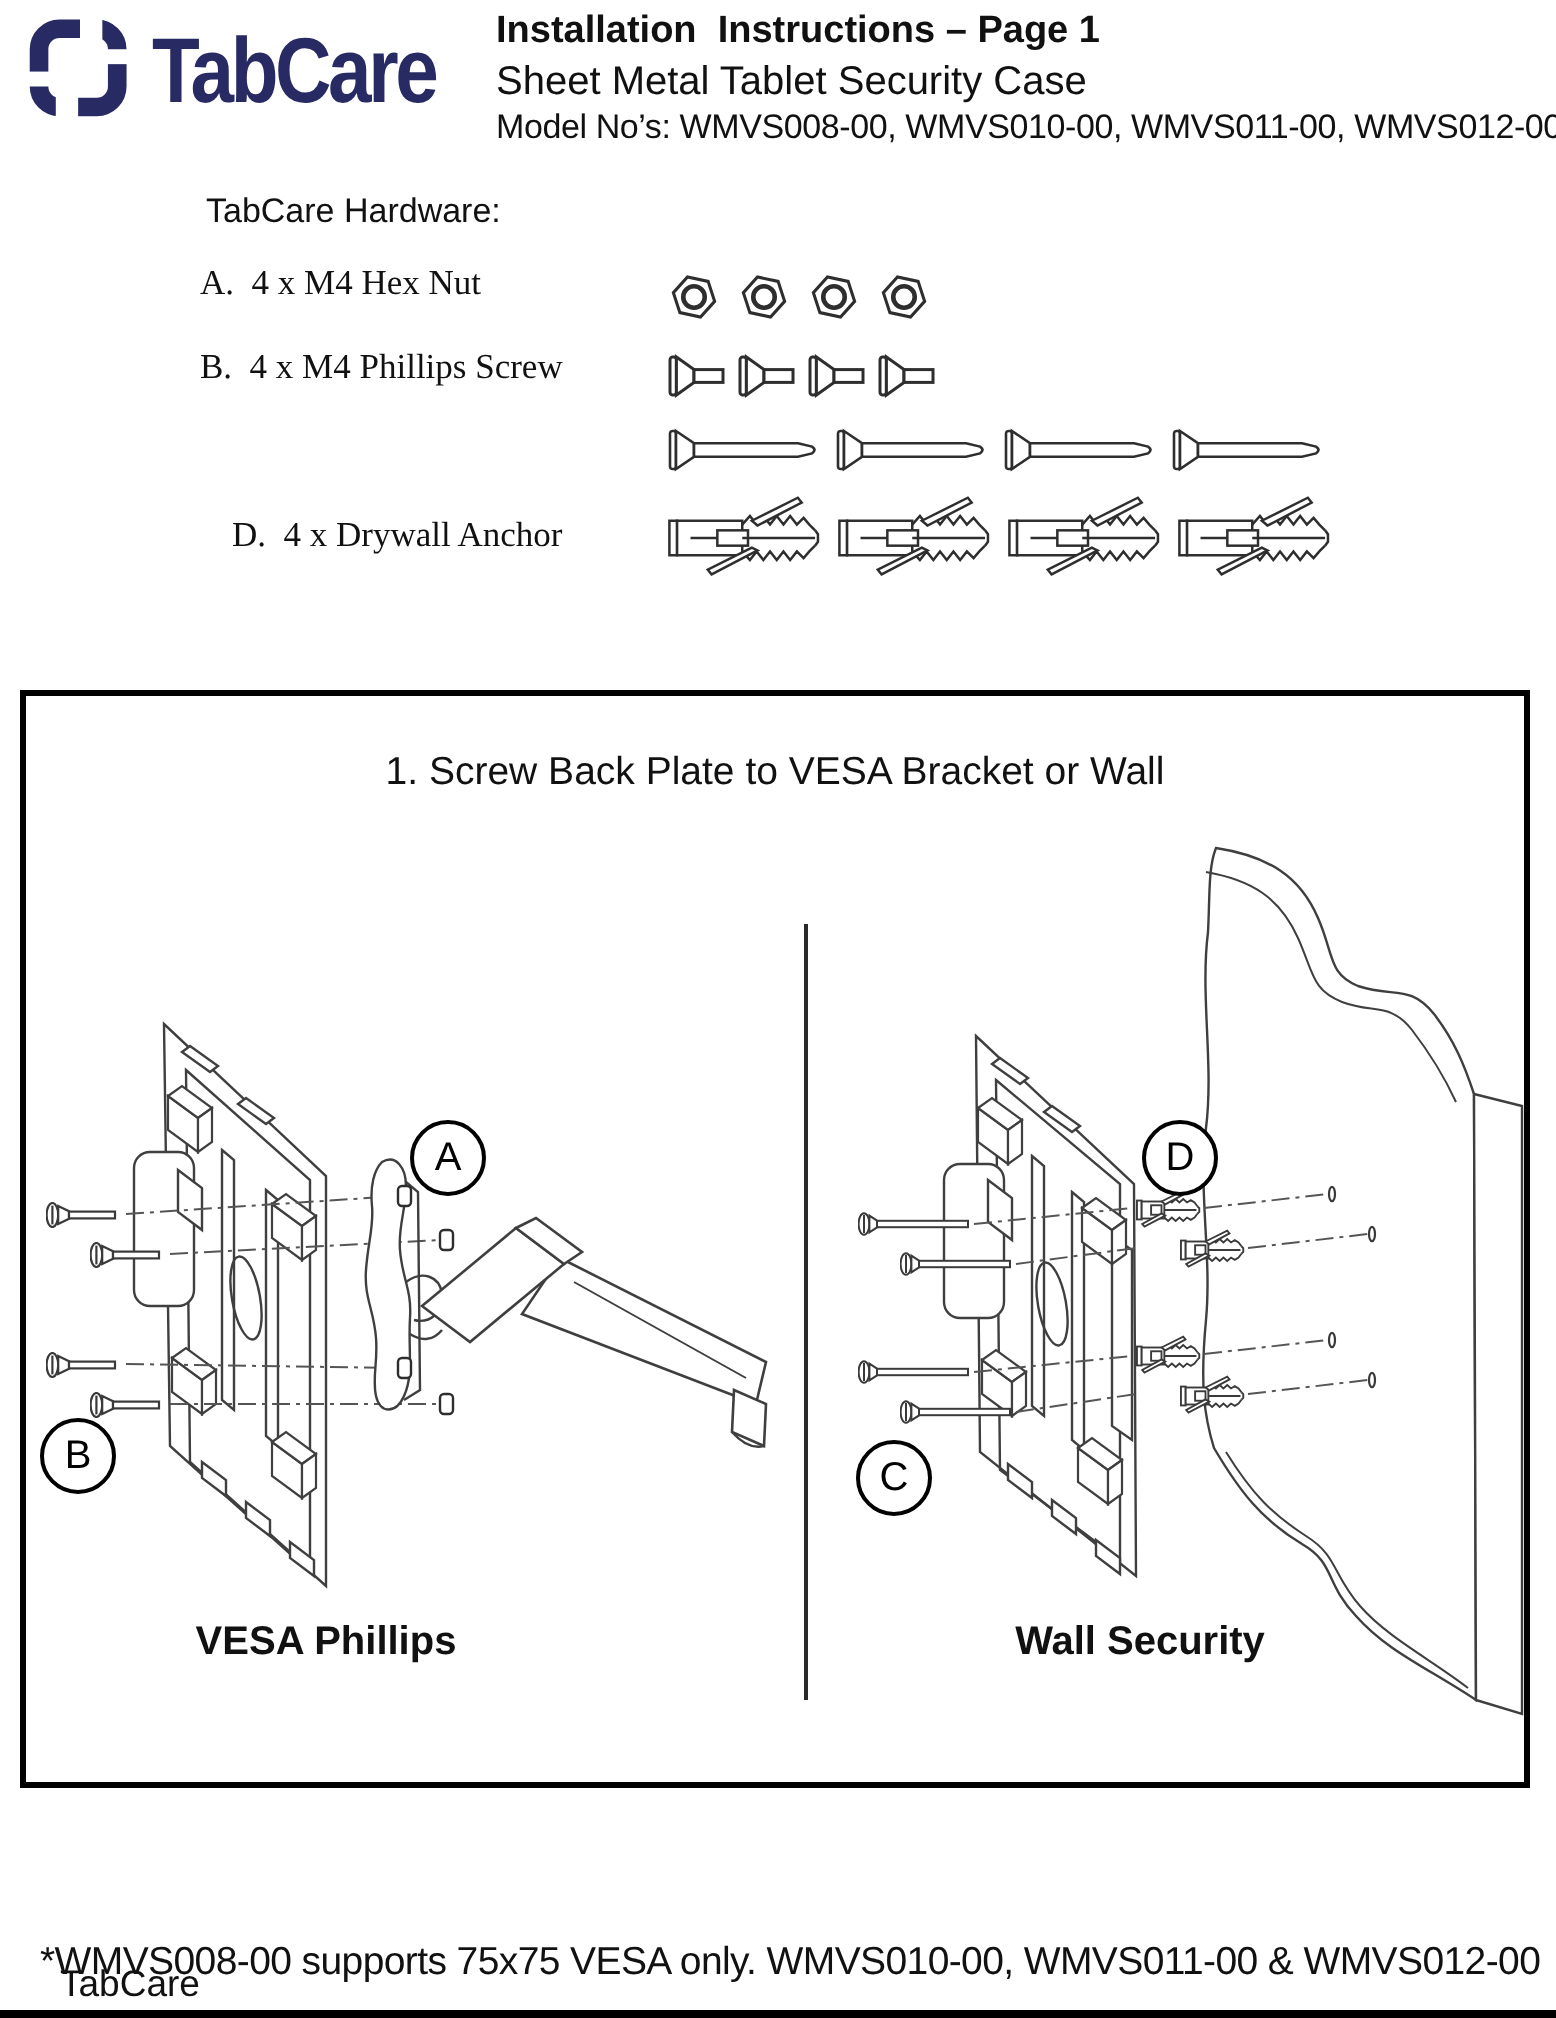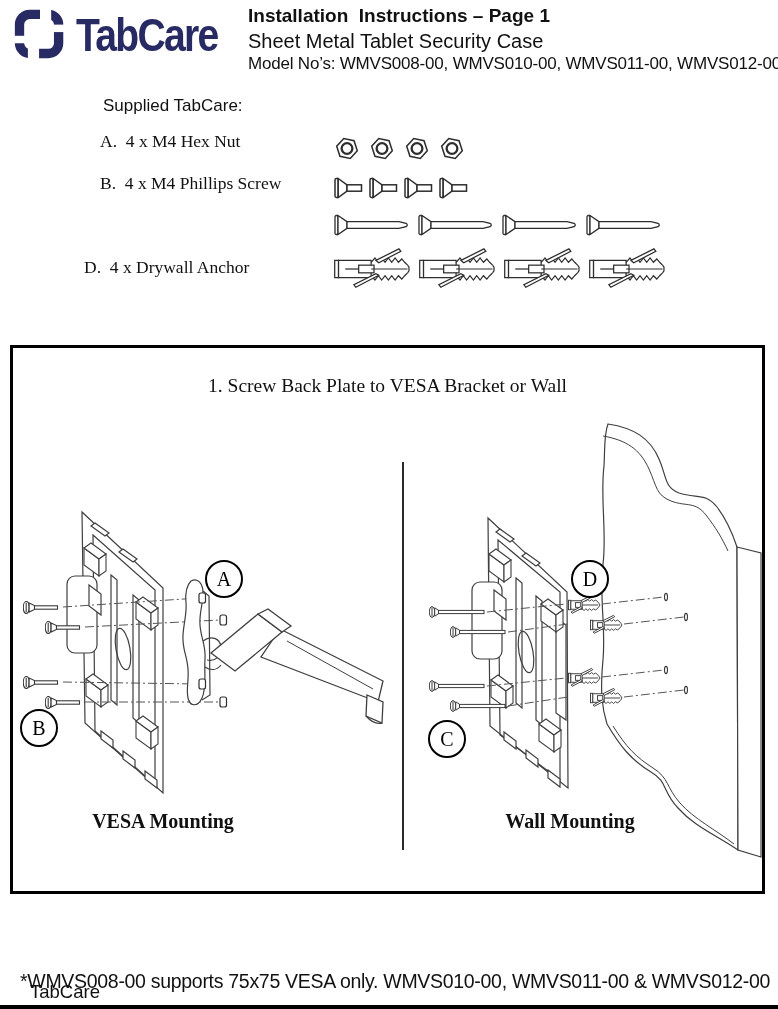--- a/index.html
+++ b/index.html
@@ -13,21 +13,21 @@
   .hdr-title{font-size:19px;font-weight:bold;white-space:pre;line-height:24px;}
   .hdr-sub{font-size:20px;line-height:26px;white-space:pre;}
   .hdr-models{font-size:17px;line-height:20px;white-space:pre;letter-spacing:-0.2px;}
 
   
   .hw-heading{font-size:17px;white-space:pre;}
   .hw-label{font-size:17.5px;white-space:pre;font-family:Liberation Serif, serif;}
   .iconstrip{display:flex;align-items:center;}
 
   
-  .stepbox{left:10px;top:345px;width:755px;height:549px;border:3px solid #000;box-sizing:border-box;font-family:Liberation Serif, serif;}
+  .stepbox{left:10px;top:345px;width:755px;height:549px;border:3px solid #000;box-sizing:border-box;}
   .step-title{width:749px;text-align:center;font-size:19.5px;white-space:pre;}
   .divider{width:2px;background:#2a2a2a;}
   .circlelabel{width:34px;height:34px;border:2.5px solid #000;border-radius:50%;background:#fff;
                display:flex;align-items:center;justify-content:center;
                font-size:20px;color:#000;}
   .caption{width:300px;text-align:center;font-weight:bold;font-size:20px;white-space:pre;}
 
   
   .footnote{font-size:19.5px;line-height:30px;letter-spacing:-0.3px;white-space:pre;}
   .footer-brand{font-size:18.5px;white-space:pre;}
@@ -130,21 +130,21 @@
     <rect x="0" y="32" width="15" height="8" fill="#fff"></rect>
   </svg>
   <div class="abs wordmark" style="left:76px;top:8px">TabCare</div>
 
   <div class="abs" style="left:248px;top:4px">
     <div class="hdr-title">Installation  Instructions – Page 1</div>
     <div class="hdr-sub">Sheet Metal Tablet Security Case</div>
     <div class="hdr-models">Model No’s: WMVS008-00, WMVS010-00, WMVS011-00, WMVS012-00*</div>
   </div>
 
-  <div class="abs hw-heading" style="left:103px;top:96px">Supplied TabCare:</div>
+  <div class="abs hw-heading" style="left:103px;top:96px">TabCare Hardware:</div>
 
   <div class="abs hw-label" style="left:100px;top:131px">A.  4 x M4 Hex Nut</div>
   <div class="abs iconstrip" style="left:334px;top:137px;gap:9px">
     <svg width="26" height="23">
         <use href="#sym-hexnut"></use>
       </svg>
     <svg width="26" height="23">
         <use href="#sym-hexnut"></use>
       </svg>
     <svg width="26" height="23">
@@ -179,21 +179,21 @@
         <use href="#sym-tapscrew"></use>
       </svg>
     <svg width="78" height="22">
         <use href="#sym-tapscrew"></use>
       </svg>
     <svg width="78" height="22">
         <use href="#sym-tapscrew"></use>
       </svg>
   </div>
 
-  <div class="abs hw-label" style="left:84px;top:257px">D.  4 x Drywall Anchor</div>
+  <div class="abs hw-label" style="left:116px;top:257px">D.  4 x Drywall Anchor</div>
   <div class="abs iconstrip" style="left:333px;top:246px;gap:3px">
     <svg width="82" height="46">
         <use href="#sym-anchor"></use>
       </svg>
     <svg width="82" height="46">
         <use href="#sym-anchor"></use>
       </svg>
     <svg width="82" height="46">
         <use href="#sym-anchor"></use>
       </svg>
@@ -329,22 +329,22 @@
       <use href="#sym-danchor" x="190" y="194" width="34" height="22"></use>
       <use href="#sym-danchor" x="168" y="247" width="34" height="22"></use>
       <use href="#sym-danchor" x="190" y="267" width="34" height="22"></use>
     </svg>
 
     <div class="abs circlelabel" style="left:192px;top:212px">A</div>
     <div class="abs circlelabel" style="left:7px;top:361px">B</div>
     <div class="abs circlelabel" style="left:558px;top:212px">D</div>
     <div class="abs circlelabel" style="left:415px;top:372px">C</div>
 
-    <div class="abs caption" style="left:0px;top:462px">VESA Mounting</div>
-    <div class="abs caption" style="left:407px;top:462px">Wall Mounting</div>
+    <div class="abs caption" style="left:0px;top:462px">VESA Phillips</div>
+    <div class="abs caption" style="left:407px;top:462px">Wall Security</div>
   </div>
 
   <div class="abs footnote" style="left:20px;top:906px">
     <span style="display:block">*WMVS008-00 supports 75x75 VESA only. WMVS010-00, WMVS011-00 &amp; WMVS012-00</span>
     
   </div>
 
   <div class="abs footer-brand" style="left:30px;top:981px">TabCare</div>
 
   <div class="abs bottom-rule"></div>

